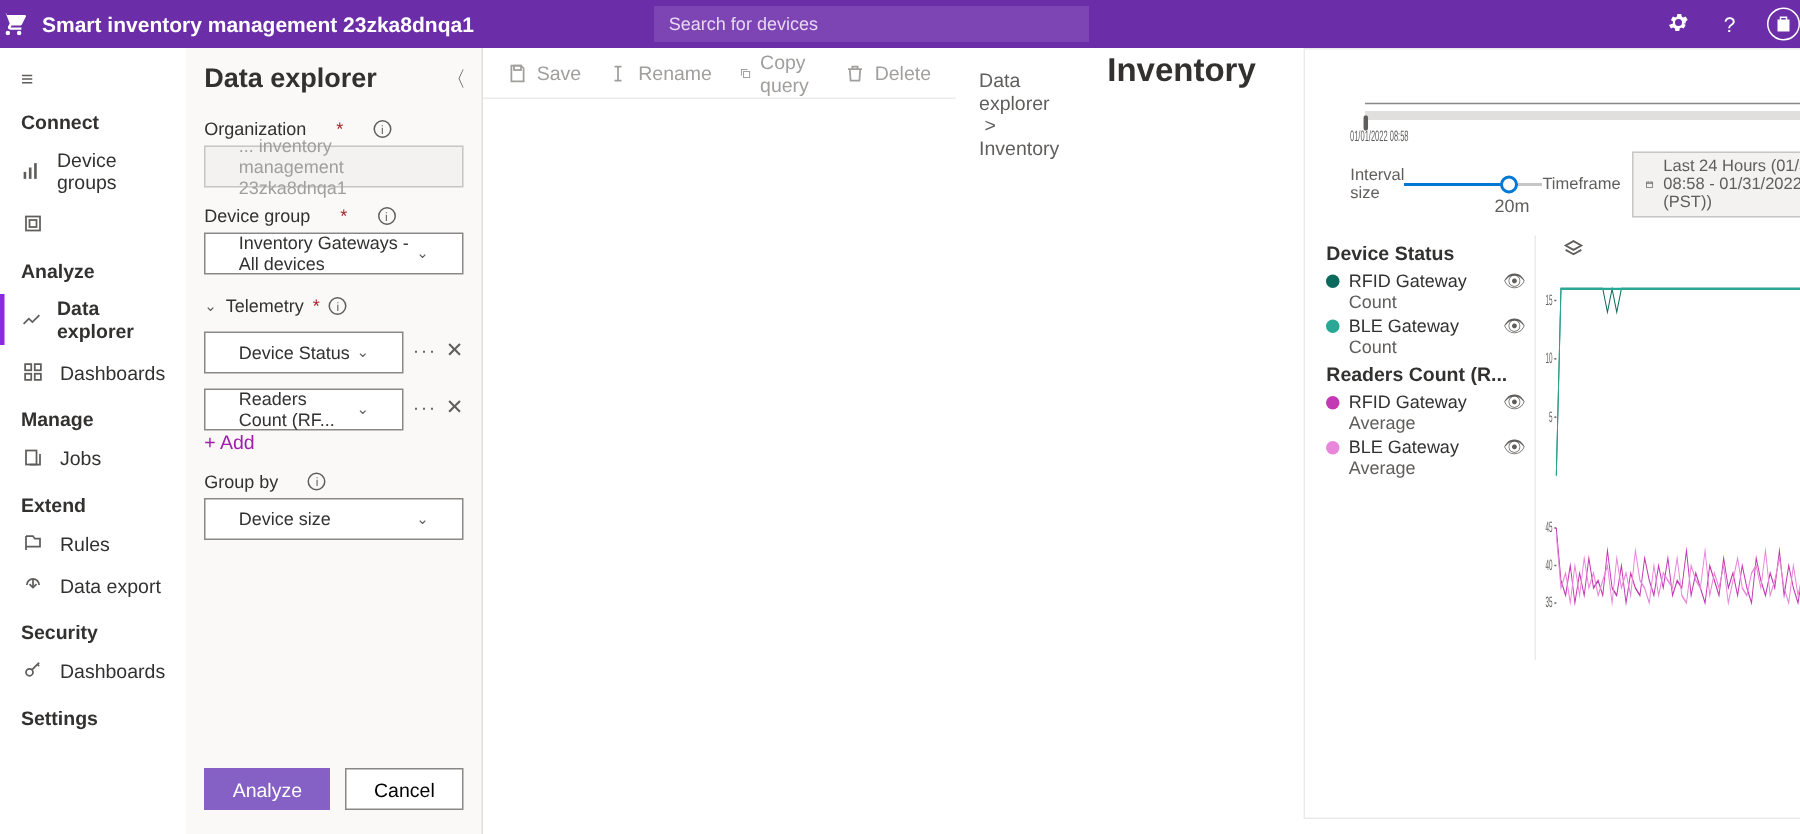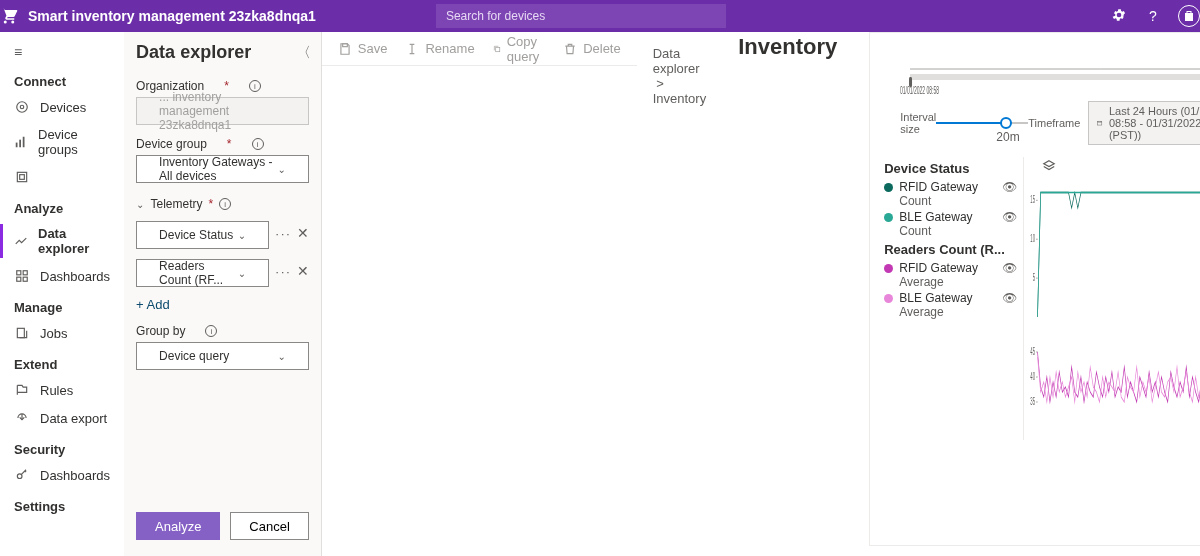--- a/index.html
+++ b/index.html
@@ -30,21 +30,21 @@
   .req{color:#a4262c;}
   .info{ width:12px;height:12px;border:1px solid #605e5c;border-radius:50%;display:inline-flex;align-items:center;justify-content:center;font-size:8px;color:#605e5c;}
   .sel{ width:100%; height:28px; margin-top:4px; border:1px solid #8a8886; background:#fff; padding:0 22px; font-size:12px; display:flex;align-items:center;justify-content:space-between;cursor:pointer;}
   .sel.disabled{background:#f3f2f1;color:#a19f9d;border-color:#c8c6c4;}
   .chev{font-size:10px;color:#605e5c;}
   .telhead{margin-top:14px;font-size:12px;display:flex;align-items:center;gap:6px;}
   .telrow{display:flex;align-items:center;gap:6px;margin-top:6px;}
   .telrow .sel{flex:1;}
   .dots{letter-spacing:1px;color:#605e5c;cursor:pointer;}
   .xbtn{color:#605e5c;cursor:pointer;font-size:14px;}
-  .addlink{margin-top:10px;font-size:13px;color:#0c4a6e;cursor:pointer;}
+  .addlink{font-size:13px;color:#a21caf;cursor:pointer;}
   .config .buttons{margin-top:auto;display:flex;gap:10px;padding-bottom:6px;}
   .btn{height:28px;padding:0 18px;border:1px solid #8a8886;background:#fff;font-size:13px;cursor:pointer;}
   .btn.primary{background:#8661c5;border-color:#8661c5;color:#fff;}
   
   .main{flex:1; display:flex; justify-content:center;}
   .toolbar{height:34px;border-bottom:1px solid #edebe9;display:flex;align-items:center;gap:18px;padding:0 16px;color:#a19f9d;font-size:13px;}
   .toolbar .titem{display:flex;align-items:center;gap:6px;cursor:pointer;}
   .crumb{padding:14px 16px 0;font-size:13px;color:#605e5c;}
   .crumb a{color:#605e5c;text-decoration:none;}
   .ptitle{padding:2px 16px 10px;font-size:22px;font-weight:600;}
@@ -99,29 +99,20 @@
 </div>
 
 <div class="shell">
 
   <div class="nav">
     <div class="hamburger">≡</div>
 
     <div class="navsec">Connect</div>
     <div class="navitem">
       <span class="ico">
-          <svg width="14" height="14" viewBox="0 0 24 24" fill="none" stroke="#605e5c" stroke-width="2">
-            <circle cx="12" cy="12" r="9"></circle>
-            <circle cx="12" cy="12" r="3"></circle>
-          </svg>
-        </span>
-      <span>Devices</span>
-    </div>
-    <div class="navitem">
-      <span class="ico">
           <svg width="14" height="14" viewBox="0 0 24 24" fill="#605e5c">
             <rect x="3" y="13" width="3" height="8"></rect>
             <rect x="9" y="8" width="3" height="13"></rect>
             <rect x="15" y="3" width="3" height="18"></rect>
           </svg>
         </span>
       <span>Device groups</span>
     </div>
     <div class="navitem">
       <span class="ico">
@@ -245,21 +236,21 @@
       <span class="dots">···</span>
       <span class="xbtn">✕</span>
     </div>
     <div class="addlink">+ Add</div>
 
     <div class="flabel">
       <span>Group by</span>
         <span class="info">i</span>
     </div>
     <div class="sel">
-      <span>Device query</span>
+      <span>Device size</span>
         <span class="chev">⌄</span>
     </div>
 
     <div class="buttons">
       <button class="btn primary">Analyze</button>
       <button class="btn">Cancel</button>
     </div>
   </div>
 
   <div class="main">

